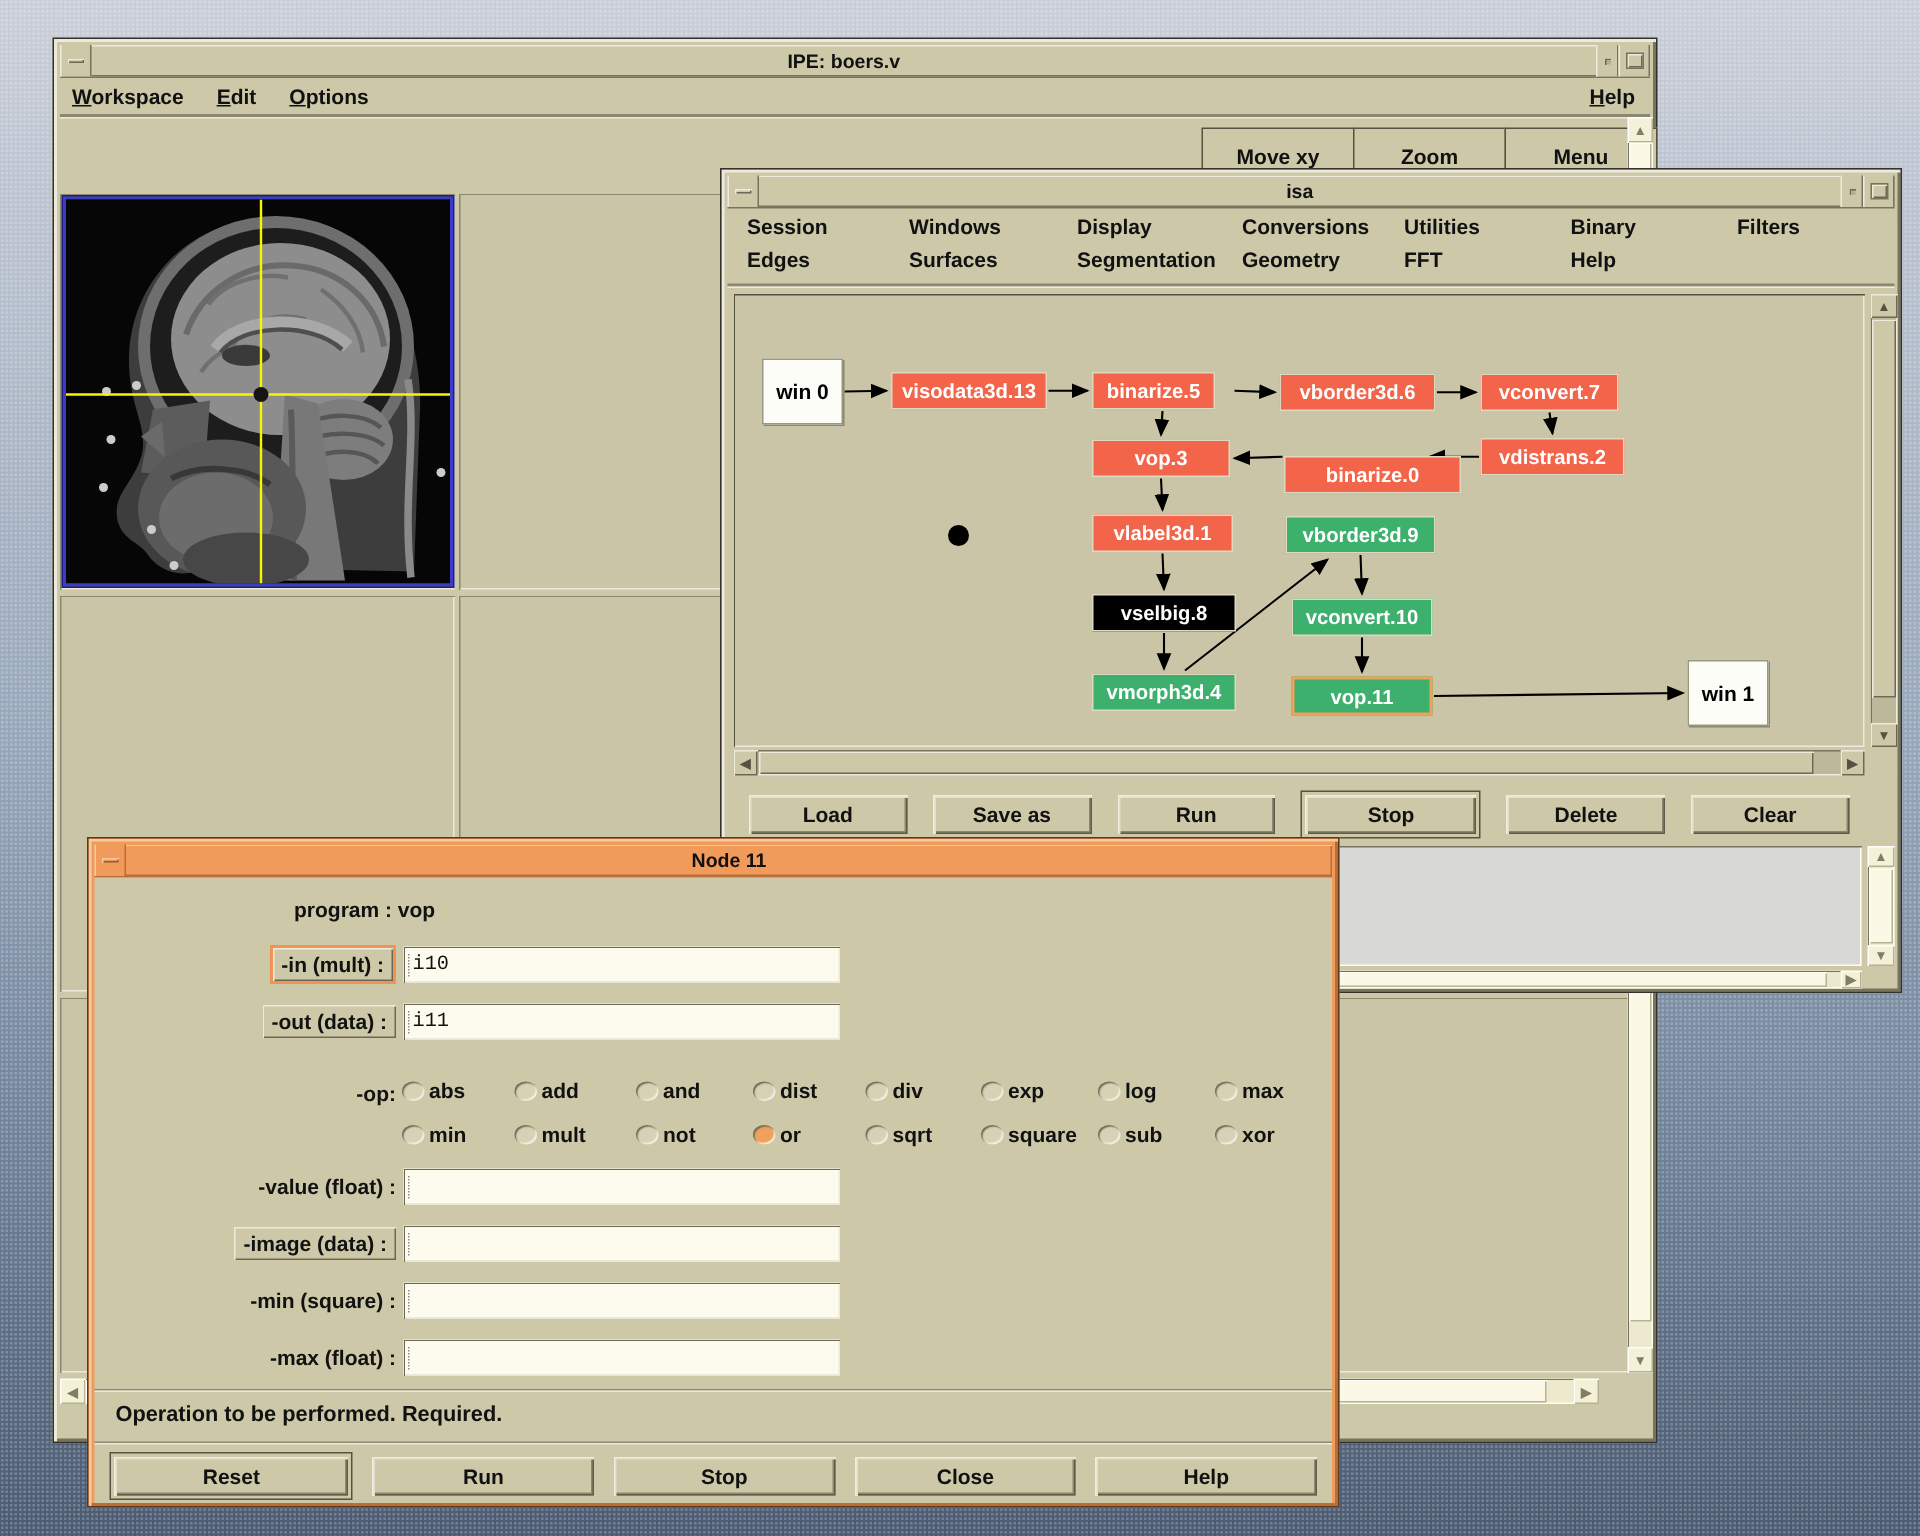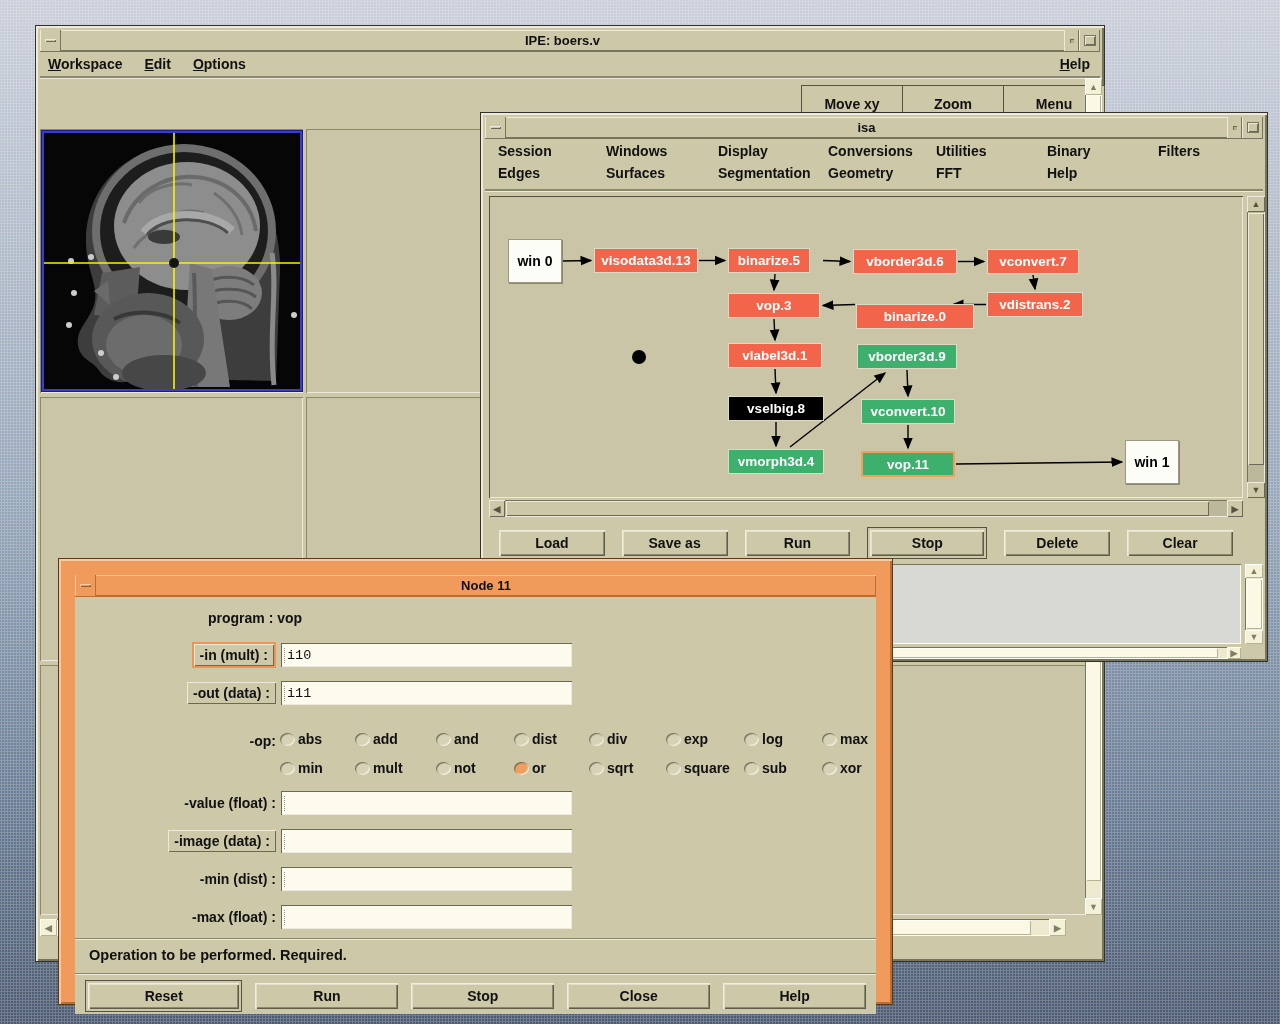--- a/index.html
+++ b/index.html
@@ -111,21 +111,21 @@
   .isa-btnrow .btn { flex:1; height:26px; }
   .isa-btnrow .defring { flex:1.08; display:flex; }
   .isa-btnrow .defring .btn { flex:1; }
 
   #isa-textarea { position:absolute; left:6px; top:425px; width:750px; height:80px;
     background:#d8d8d4; box-shadow:inset 1px 1px 0 #76745c, inset -1px -1px 0 #fffef2; }
 
   
   #dlg { left:58px; top:558px; width:835px; height:447px; z-index:3;
     position:absolute; background:#f09a5c; border:1px solid #5a3a1c;
-    box-shadow:inset 2px 2px 0 #f8c99e, inset -2px -2px 0 #b86e36; padding:16px; }
+    box-shadow:inset 2px 2px 0 #f8c99e, inset -2px -2px 0 #b86e36; padding:4px; }
   #dlg-titlebar { height:22px; display:flex; background:#f09a5c;
     box-shadow:inset 1px 1px 0 #f8c99e, inset -1px -1px 0 #b86e36;
     border-bottom:1px solid #b86e36; }
   #dlg-titlebar .tb-btn { background:#f09a5c; border-left:1px solid #f8c99e; border-right:1px solid #b86e36; }
   #dlg-titlebar .tb-btn .dash { background:#f09a5c; box-shadow:inset 1px 1px 0 #f8c99e, inset -1px -1px 0 #9c5a28; }
   #dlg-body { position:relative; background:#ccc8a8; height:417px; font-size:14px; }
 
   .frow { position:absolute; left:0; height:26px; display:flex; align-items:center; }
   .flabel { width:201px; display:flex; justify-content:flex-end; align-items:center; }
   .lbl-btn { padding:3px 6px; font-size:14px; }
@@ -478,21 +478,21 @@
       <div class="frow" style="top:231px;">
         <span class="flabel">
             <span class="lbl-btn bevel-out">-image (data) :</span>
           </span>
         <span class="tfield">
             <span class="caret"></span>
             <span></span>
           </span>
       </div>
       <div class="frow" style="top:269px;">
-        <span class="flabel">-min (dist) :</span>
+        <span class="flabel">-min (square) :</span>
         <span class="tfield">
             <span class="caret"></span>
             <span></span>
           </span>
       </div>
       <div class="frow" style="top:307px;">
         <span class="flabel">-max (float) :</span>
         <span class="tfield">
             <span class="caret"></span>
             <span></span>

